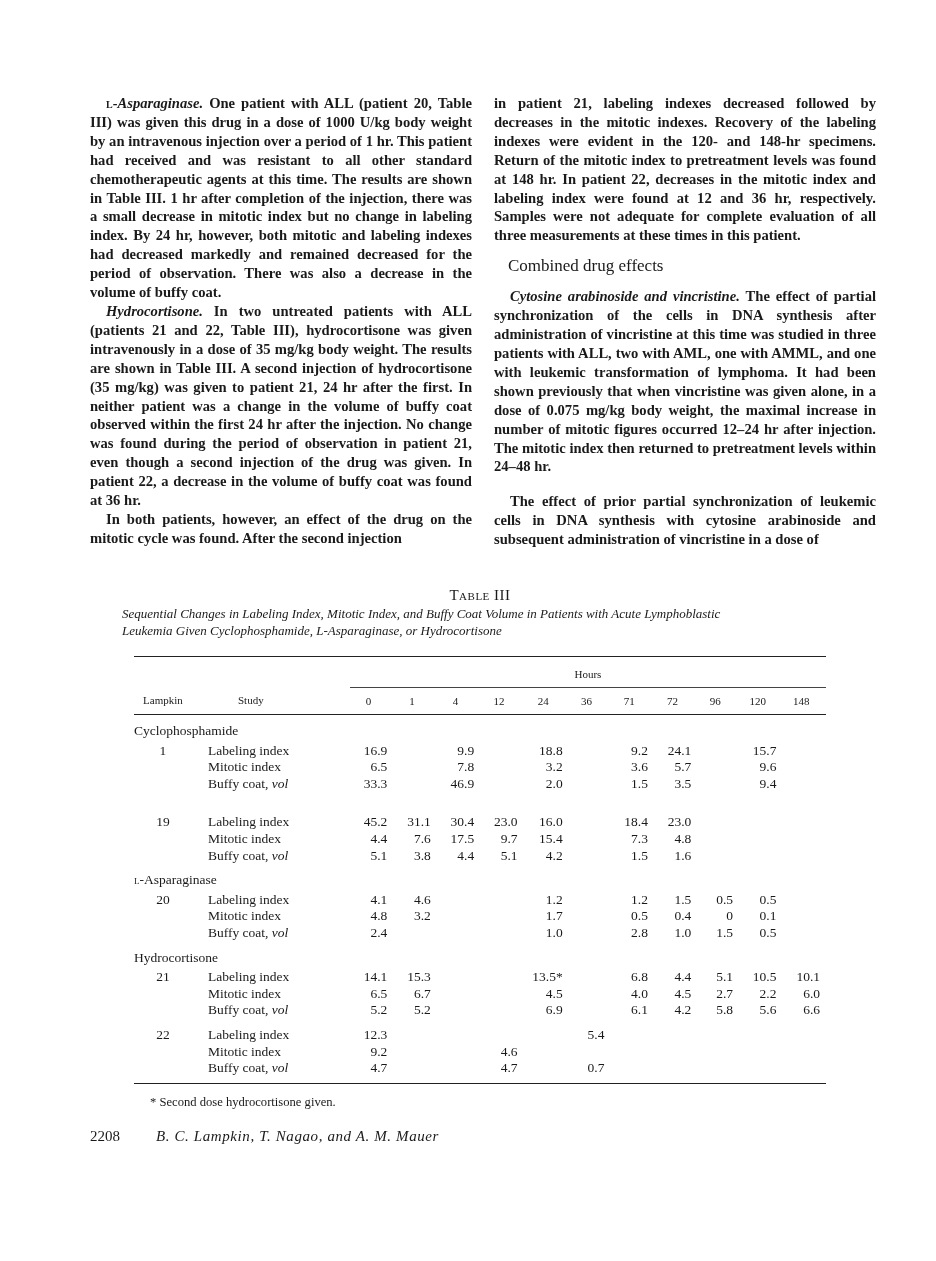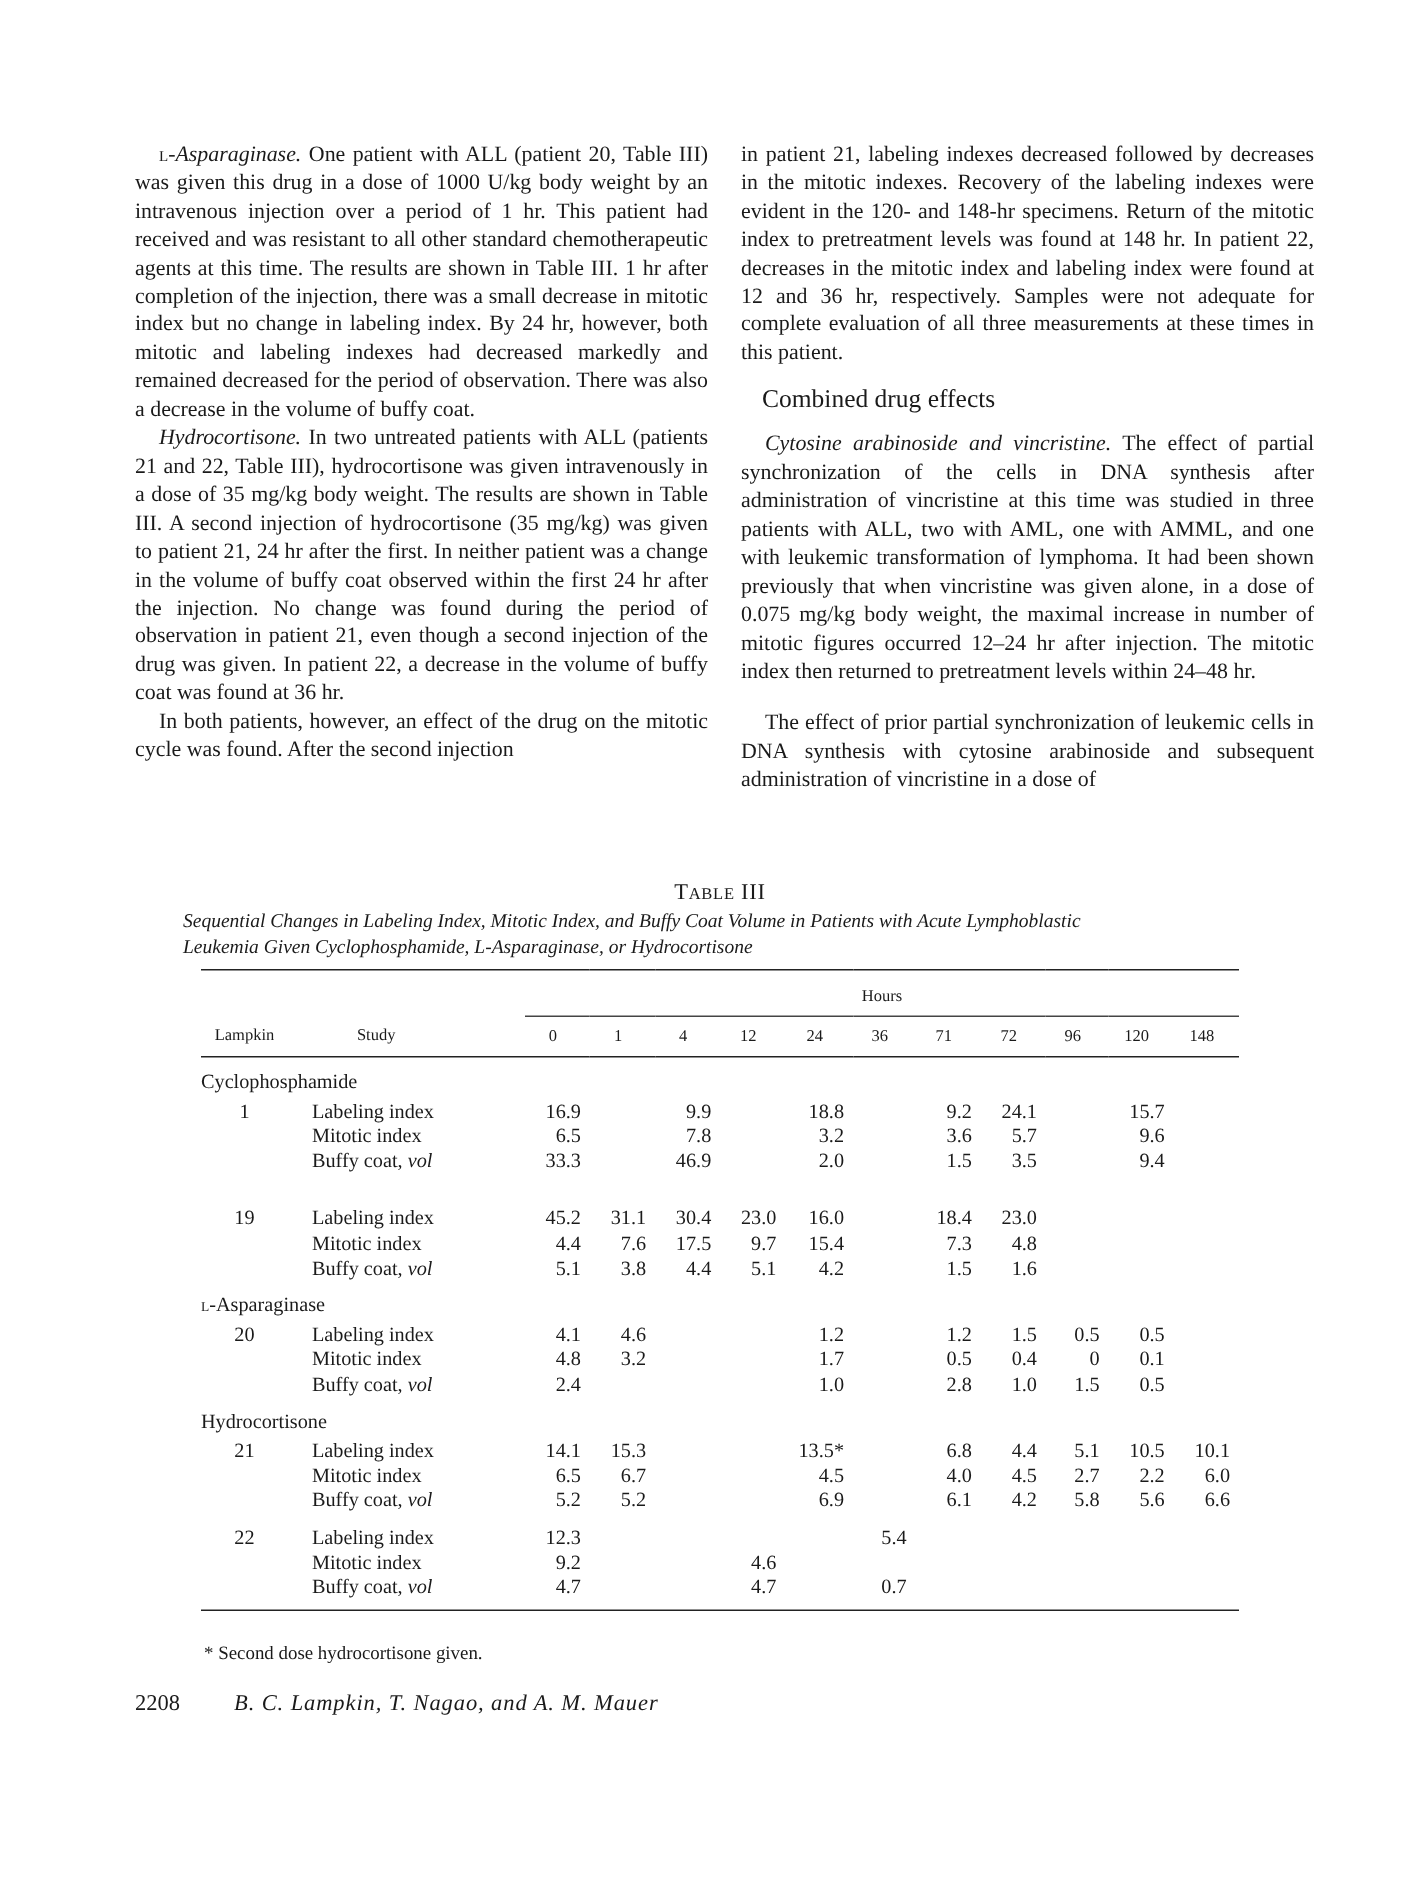--- a/index.html
+++ b/index.html
@@ -2,49 +2,49 @@
 <html><head>
 <meta charset="utf-8">
 <style>
   html, body { margin: 0; padding: 0; background: #ffffff; }
   body { width: 936px; height: 1261px; position: relative; overflow: hidden;
          font-family: "Liberation Serif", "DejaVu Serif", serif; color: #1a1a1a; }
   .col { position: absolute; top: 94px; width: 382px; font-size: 14.6px; line-height: 18.9px;
          text-align: justify; hyphens: none; }
   .col-left { left: 90px; }
   .col-right { left: 494px; }
-  .col p { margin: 0; text-indent: 16px; }
+  .col p { margin: 0; text-indent: 16px; font-weight: bold; }
   .col p.noindent { text-indent: 0; }
   .col p + p { margin-top: 0; }
   .run-in { font-style: italic; }
   .sc { font-variant: small-caps; font-style: normal; }
   h2.section { font-weight: normal; font-size: 17px; margin: 9px 0 9px 14px; line-height: 24px; text-align: left; }
 
   .table-wrap { position: absolute; left: 134px; top: 586px; width: 692px; }
   .table-title { text-align: center; font-size: 15px; letter-spacing: 0.5px; margin: 0; line-height: 18px; }
   .table-title .small-caps { font-variant: small-caps; }
   .table-caption { font-style: italic; font-size: 13px; line-height: 17px; margin: 1px 0 0 -12px; width: 716px; }
-  table.data { border-collapse: collapse; width: 692px; font-size: 13.5px; margin-top: 7px; }
+  table.data { border-collapse: collapse; width: 692px; font-size: 13.5px; margin-top: 17px; }
   table.data td, table.data th { padding: 0; line-height: 16.6px; white-space: nowrap; }
   .rule-top { border-top: 1.3px solid #222; }
   .rule-bottom { border-bottom: 1.3px solid #222; }
   th { font-weight: normal; }
   .hdr-hours { text-align: center; font-size: 11px; padding-top: 7px !important; height: 20px; }
   .hours-line td.hl { border-bottom: 1px solid #444; }
   .hdr-row th { font-size: 11px; height: 26px; vertical-align: middle; }
   .c-patient { width: 64px; text-align: center; }
   .c-study { width: 132px; text-align: left; }
   .num { width: 42px; text-align: right; padding-right: 6px !important; }
   .num-h { text-align: center; }
   .group td { padding-top: 8px !important; padding-bottom: 3px !important; text-align: left; }
   .gap td { height: 22px; }
   .gap-sm td { height: 8px; }
   .study-label { padding-left: 16px !important; }
   .italic { font-style: italic; }
-  .footnote { position: absolute; left: 136px; top: 1095px; font-size: 12.6px; }
+  .footnote { position: absolute; left: 150px; top: 1095px; font-size: 12.6px; }
   .footer { position: absolute; left: 90px; top: 1128px; font-size: 15px; }
   .footer .pageno { display: inline-block; width: 66px; }
   .footer .authors { font-style: italic; letter-spacing: 0.6px; }
 </style>
 </head>
 <body>
 
 <div class="col col-left">
   <p class="noindent" style="text-indent:16px"><span class="run-in"><span class="sc">l</span><span>-Asparaginase.</span></span><span> One patient with ALL (patient 20, Table III) was given this drug in a dose of 1000 U/kg body weight by an intravenous injection over a period of 1 hr. This patient had received and was resistant to all other standard chemotherapeutic agents at this time. The results are shown in Table III. 1 hr after completion of the injection, there was a small decrease in mitotic index but no change in labeling index. By 24 hr, however, both mitotic and labeling indexes had decreased markedly and remained decreased for the period of observation. There was also a decrease in the volume of buffy coat.</span></p>
   <p><span class="run-in">Hydrocortisone.</span><span> In two untreated patients with ALL (patients 21 and 22, Table III), hydrocortisone was given intravenously in a dose of 35 mg/kg body weight. The results are shown in Table III. A second injection of hydrocortisone (35 mg/kg) was given to patient 21, 24 hr after the first. In neither patient was a change in the volume of buffy coat observed within the first 24 hr after the injection. No change was found during the period of observation in patient 21, even though a second injection of the drug was given. In patient 22, a decrease in the volume of buffy coat was found at 36 hr.</span></p>

